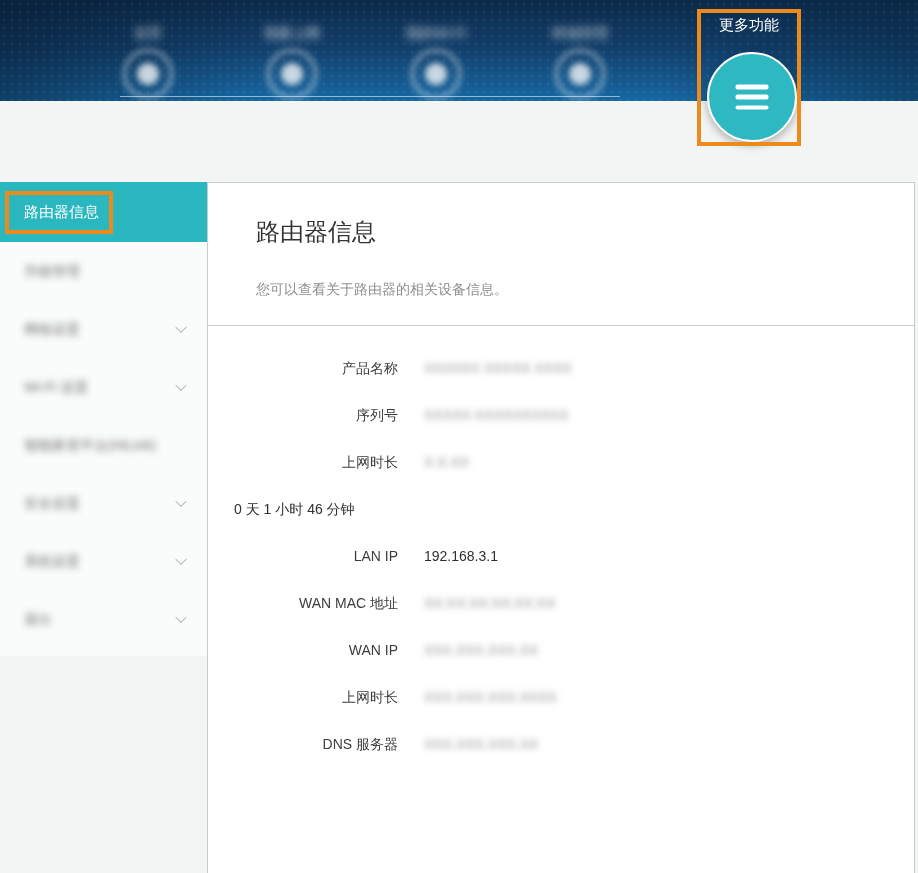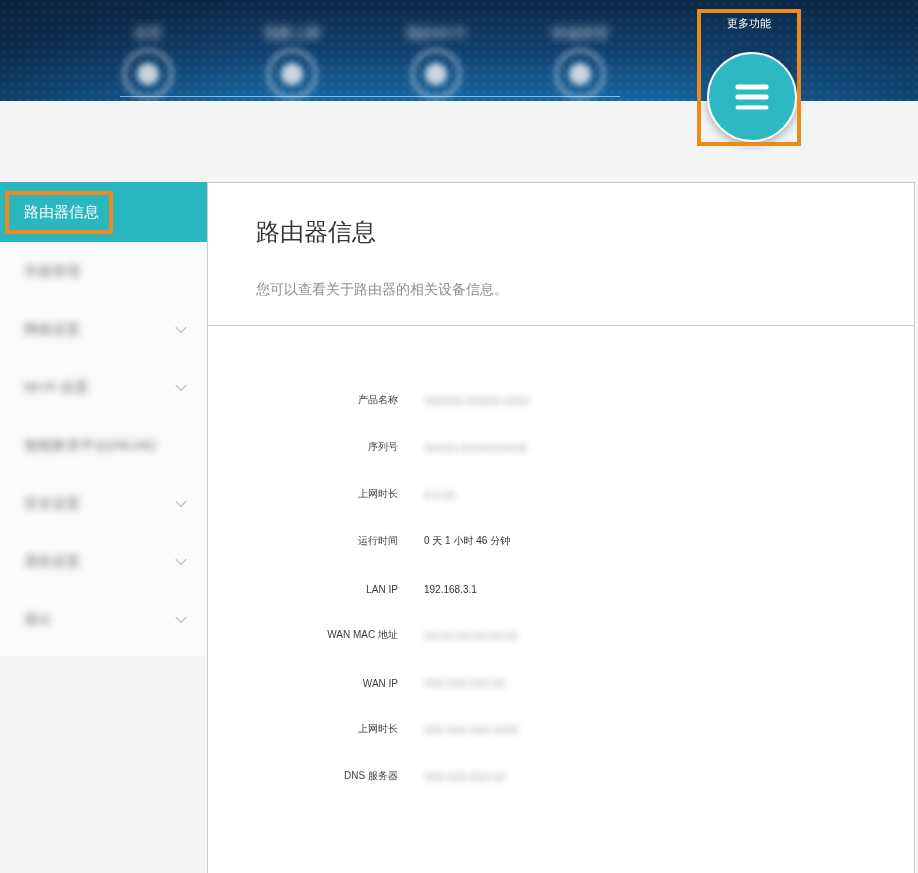--- a/index.html
+++ b/index.html
@@ -42,21 +42,21 @@
     background:rgba(255,255,255,.85);
   }
 
   
   .more-frame {
     position:absolute; left:697px; top:9px; width:104px; height:137px;
     border:4px solid #ED8A1E; z-index:6; pointer-events:none;
   }
   .more-label {
     position:absolute; left:697px; top:16px; width:104px; text-align:center;
-    color:#fff; font-size:11px; z-index:7; white-space:nowrap;
+    color:#fff; font-size:15px; z-index:7; white-space:nowrap;
   }
   .more-btn {
     position:absolute; left:707px; top:52px; width:90px; height:90px;
     border-radius:50%; background:#2EB9C2; border:2px solid #fff;
     box-shadow:0 3px 9px rgba(30,30,30,.35); z-index:5; cursor:pointer;
   }
   .hamburger {
     position:absolute; left:50%; top:50%; transform:translate(-50%,-50%);
     width:33px; height:25px; display:flex; flex-direction:column; justify-content:space-between;
   }
@@ -89,21 +89,21 @@
   
   .panel {
     position:absolute; left:207px; top:182px; width:708px; height:700px;
     background:#fff; border:1px solid #c9cacb; border-bottom:none;
   }
   .panel-head { height:143px; border-bottom:1px solid #ccc; padding:33px 48px 0; }
   .page-title { font-size:24px; color:#333; font-weight:400; }
   .page-desc { margin-top:33px; font-size:14px; color:#8f8f8f; }
 
   .fields { padding-top:34px; }
-  .frow { display:flex; align-items:flex-end; height:47px; font-size:10px; }
+  .frow { display:flex; align-items:flex-start; height:47px; font-size:14px; }
   .frow .lbl { width:190px; text-align:right; color:#3d3d3d; white-space:nowrap; }
   .frow .val { margin-left:26px; color:#2f2f2f; white-space:nowrap; }
   .frow .val.blur { color:#7c7c7c; filter:blur(3px); opacity:.8; }
 </style>
 </head>
 <body>
 
 <div class="topbar">
   <div class="nav-item" style="left:88px">
     <span class="nav-label">首页</span>
@@ -179,21 +179,20 @@
     </div>
     <div class="frow">
       <span class="lbl">序列号</span>
       <span class="val blur">XXXXX-XXXXXXXXXX</span>
     </div>
     <div class="frow">
       <span class="lbl">上网时长</span>
       <span class="val blur">X.X.XX</span>
     </div>
     <div class="frow">
-      <span class="lbl">运行时间</span>
       <span class="val">0 天 1 小时 46 分钟</span>
     </div>
     <div class="frow">
       <span class="lbl">LAN IP</span>
       <span class="val">192.168.3.1</span>
     </div>
     <div class="frow">
       <span class="lbl">WAN MAC 地址</span>
       <span class="val blur">XX:XX:XX:XX:XX:XX</span>
     </div>

